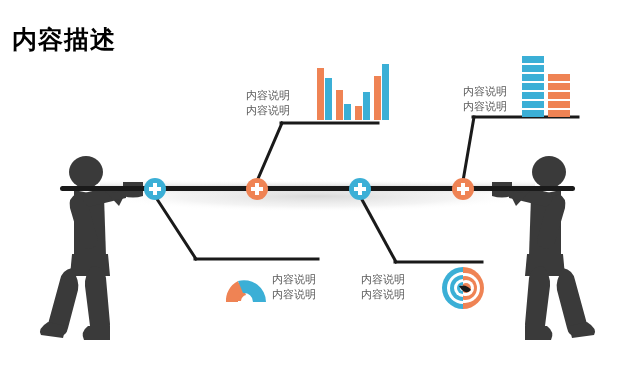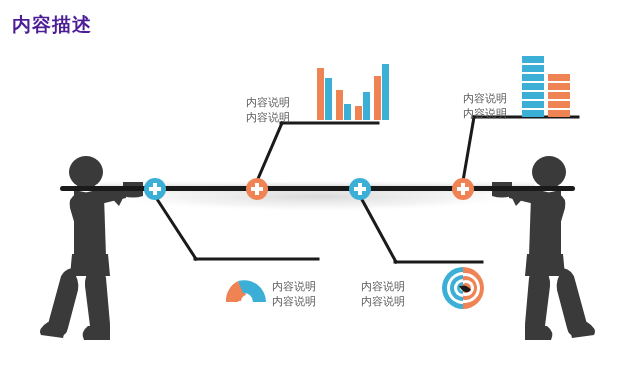--- a/index.html
+++ b/index.html
@@ -8,37 +8,36 @@
     background:#ffffff;
     font-family:"DejaVu Sans","Liberation Sans",sans-serif;
     overflow:hidden;
     position:relative;
   }
   #stage{position:absolute;left:0;top:0;width:635px;height:366px;}
   #stage svg{display:block;}
 
   .title{
     position:absolute;
-    left:12px;top:14px;
-    font-size:19px;
+    left:12px;top:26px;
+    font-size:25px;
     font-weight:bold;
-    color:#4c1d95;
+    color:#000000;
     letter-spacing:1px;
     line-height:1.1;
     white-space:nowrap;
   }
 
   .caption{
     position:absolute;
     font-size:11px;
     color:#595959;
     line-height:15px;
     white-space:nowrap;
     text-align:left;
-    margin-top:7px;
   }
 </style>
 </head>
 <body>
 
 <div id="stage">
 <svg width="635" height="366" viewBox="0 0 635 366" xmlns="http://www.w3.org/2000/svg">
 
   <defs>
     <linearGradient id="poleShadow" x1="0" y1="0" x2="0" y2="1">

